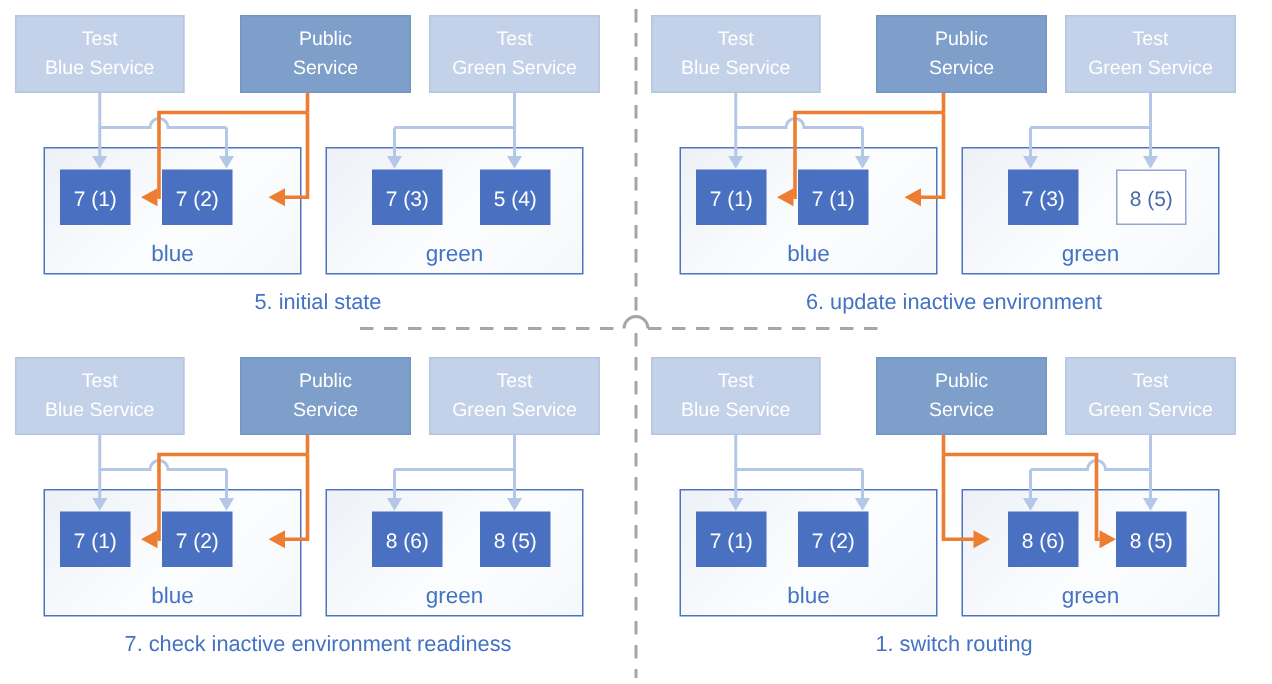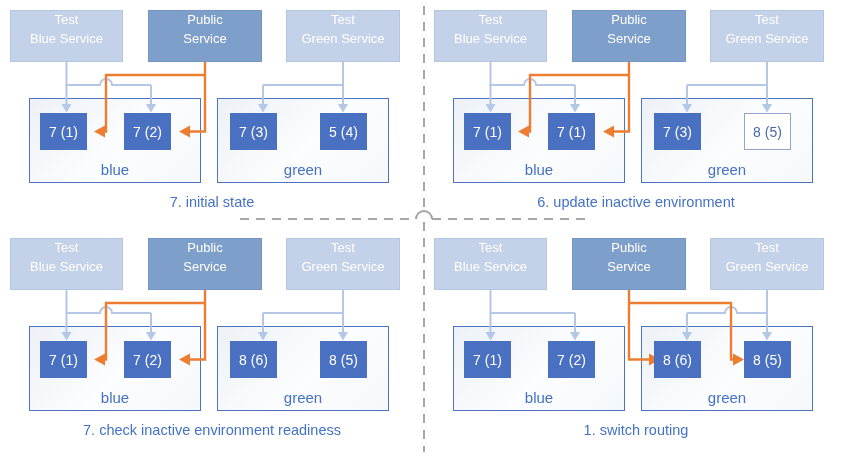--- a/index.html
+++ b/index.html
@@ -6,39 +6,39 @@
   .stage{
     position:relative;width:848px;height:456px;background:#fff;
     font-family:"Liberation Sans",sans-serif;overflow:hidden;
   }
   
   .quadrant{position:absolute;width:424px;height:228px;}
   #q0{left:0;top:0}#q1{left:424px;top:0}#q2{left:0;top:228px}#q3{left:424px;top:228px}
 
   
   .svc{position:absolute;top:10px;height:52px;display:flex;flex-direction:column;
-       justify-content:flex-start;text-align:center;color:#fff;font-size:13px;line-height:1.45;
+       justify-content:center;text-align:center;color:#fff;font-size:13px;line-height:1.45;
        z-index:1;box-sizing:border-box;}
   .svc1{left:10px;width:113px}.svc2{left:148px;width:114px}.svc3{left:286px;width:114px}
   .svc-light{background:var(--service-light-fill,#c3d2e8);border:1px solid #b3c6e2;}
-  .svc-public{background:var(--service-public-fill,#7d9fc9);border:1px solid #7396c3;}
+  .svc-public{background:var(--service-public-fill,#7d9fc9);border:1px solid #7396c3;margin-left:12px;}
 
   
   .env{position:absolute;top:98px;width:172px;height:85px;box-sizing:border-box;
        border:1.4px solid var(--env-border,#4e74c0);
        background:linear-gradient(135deg,#edf1f7 0%,#fcfdfe 55%,#f5f8fb 100%);z-index:1;}
   .env-blue{left:29px}.env-green{left:217px}
   .env-label{position:absolute;left:0;right:0;bottom:4px;text-align:center;
        color:var(--accent-blue,#4472c4);font-size:15px;}
 
   
   .pod{position:absolute;top:113px;width:47px;height:37px;z-index:3;display:flex;
        align-items:center;justify-content:center;font-size:14px;box-sizing:border-box;
        background:var(--pod-fill,#4a70c2);color:#fff;}
-  .pod-00{left:40px}.pod-01{left:124px}.pod-10{left:230px}.pod-11{left:320px}
+  .pod-00{left:40px}.pod-01{left:108px}.pod-10{left:248px}.pod-11{left:320px}
   .pod-outlined{background:#fff;color:var(--outlined-pod-text,#4a68ad);
        border:1.3px solid var(--outlined-pod-border,#93a5cf);}
 
   
   .arrows{position:absolute;left:0;top:0;z-index:2;pointer-events:none;}
   .lb{stroke:var(--arrow-light,#b4c7e7);stroke-width:2;fill:none;}
   .lb-head{fill:var(--arrow-light,#b4c7e7);}
   .og{stroke:var(--arrow-orange,#ed7d31);stroke-width:2.4;fill:none;}
   .og-head{fill:var(--arrow-orange,#ed7d31);}
   .route-blue .only-green{display:none}
@@ -133,21 +133,21 @@
 
       <g class="only-green">
         <path class="og" d="M205 62 V75"></path>
         <path class="og" d="M205 75 H307 V131.5 H309"></path>
         <polygon class="og-head" points="320,131.5 309,125.5 309,137.5"></polygon>
         <path class="og" d="M205 75 V131.5 H226"></path>
         <polygon class="og-head" points="236,131.5 225,125.5 225,137.5"></polygon>
       </g>
     </svg>
 
-    <div class="caption">7. initial state</div>
+    <div class="caption">5. initial state</div>
   </div>
 
   <div class="quadrant route-blue" id="q1">
 
     <div class="svc svc-light svc1">
       <span>Test</span>
       <span>Blue Service</span>
     </div>
     <div class="svc svc-public svc2">
       <span>Public</span>

